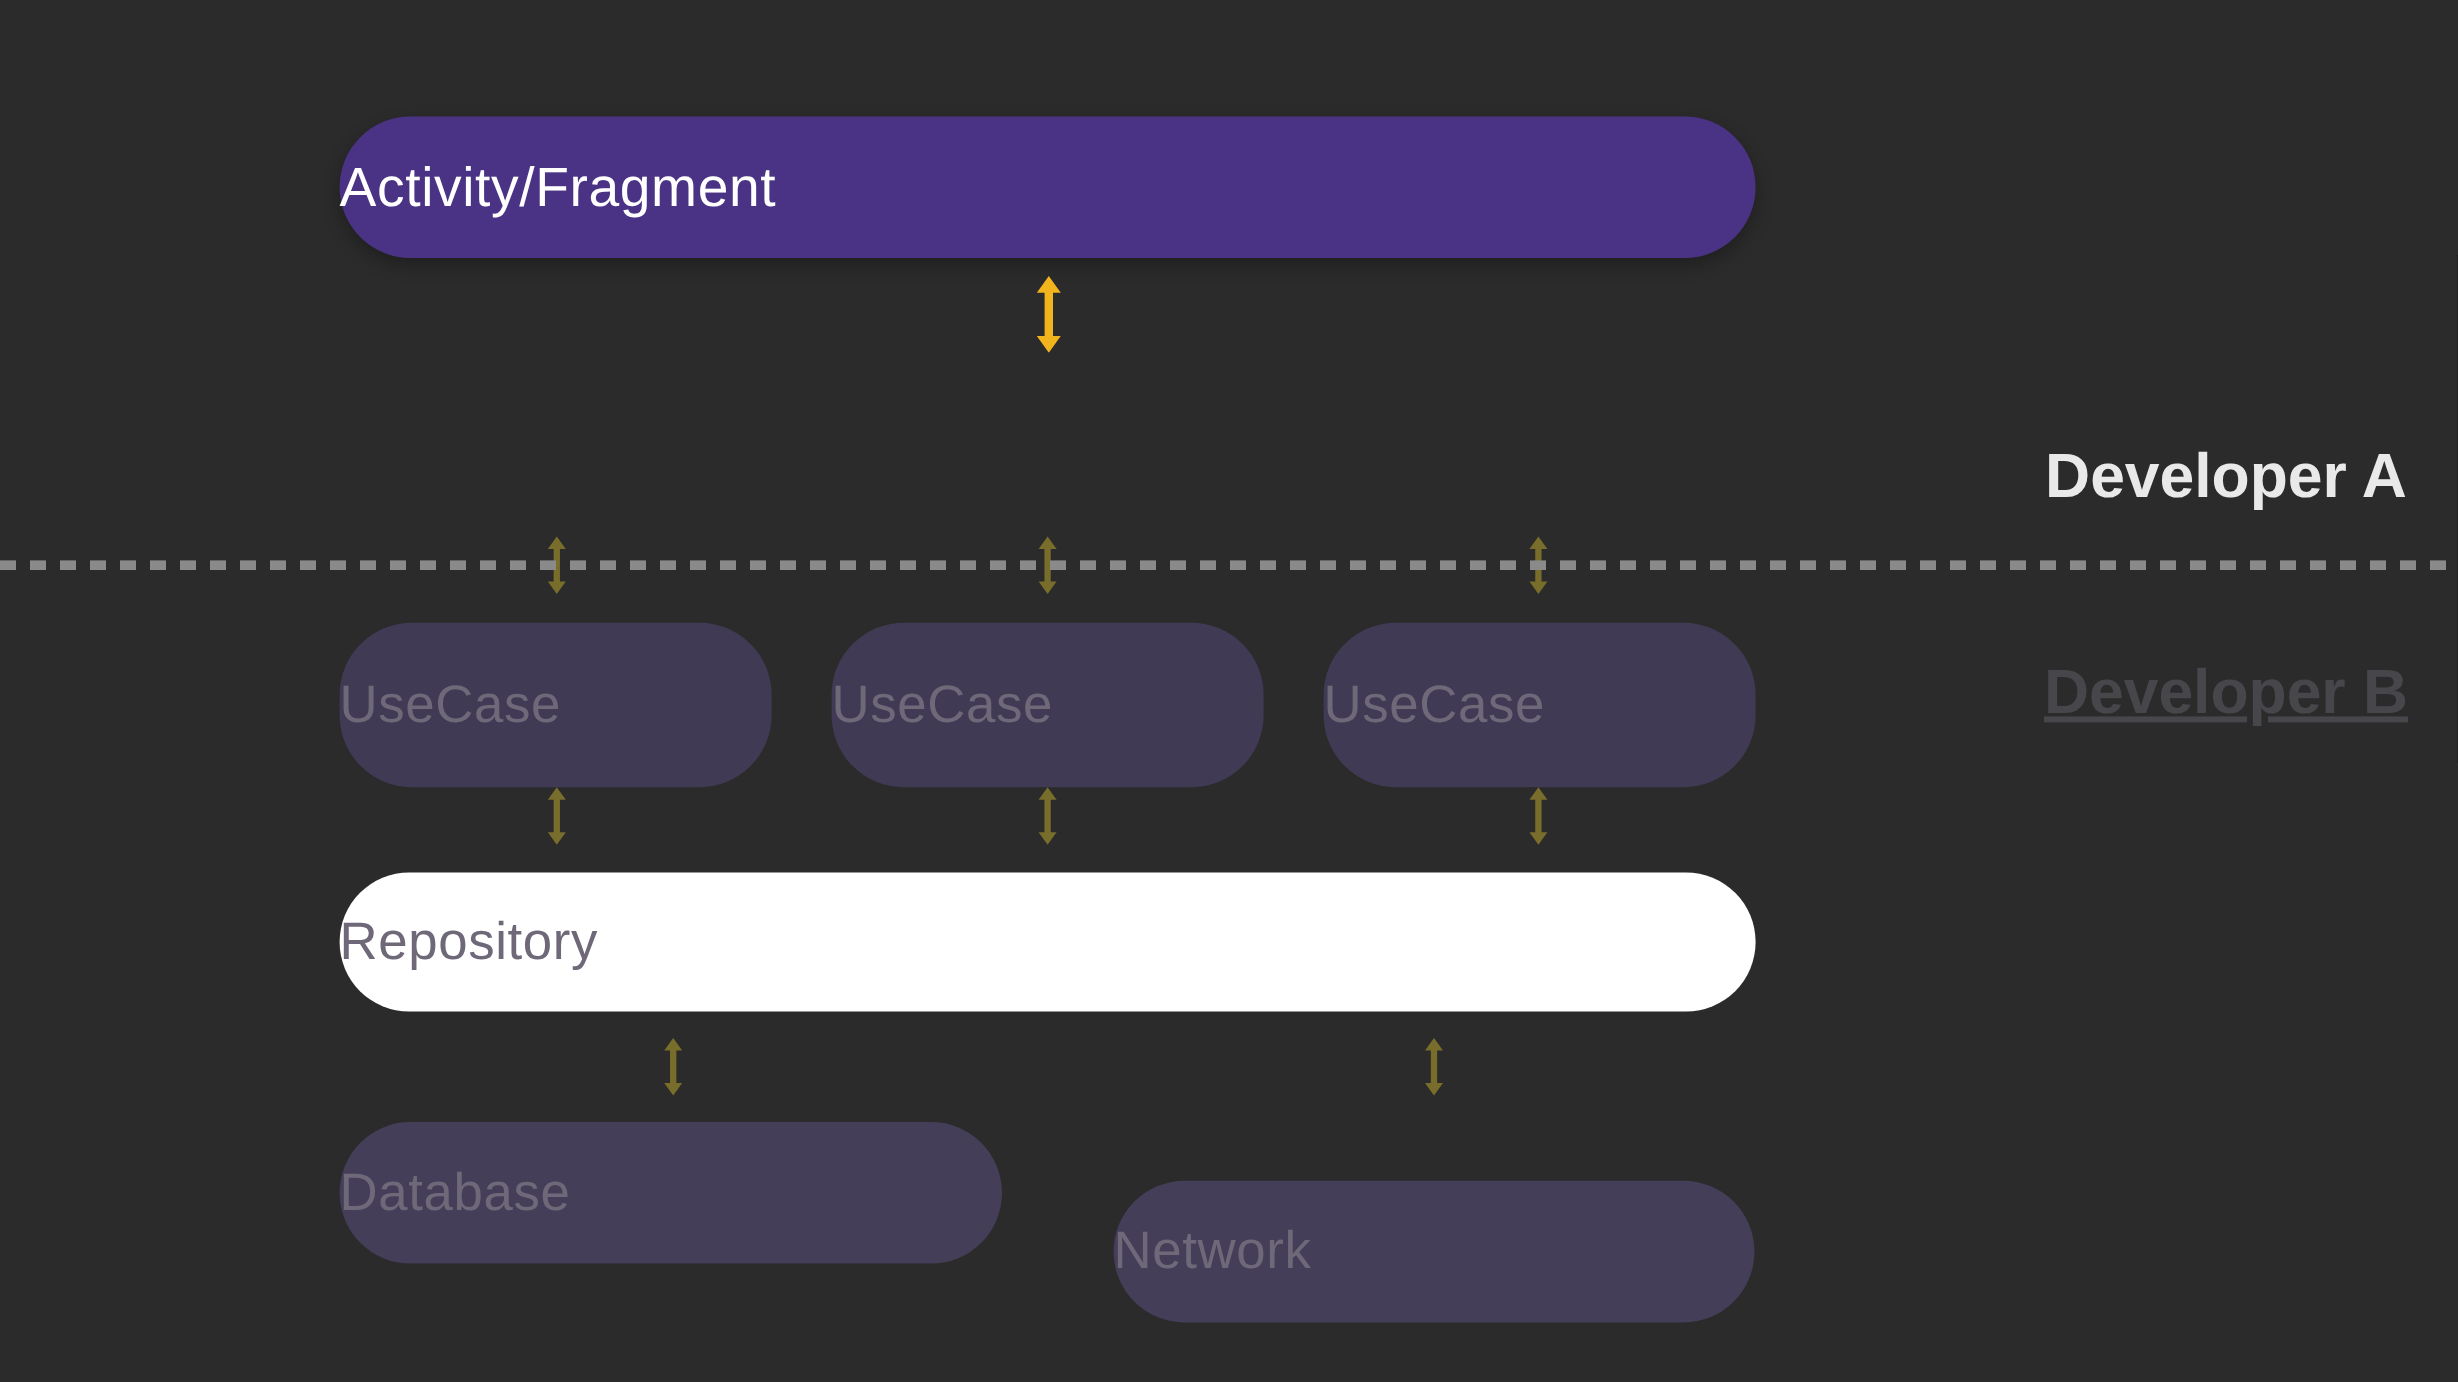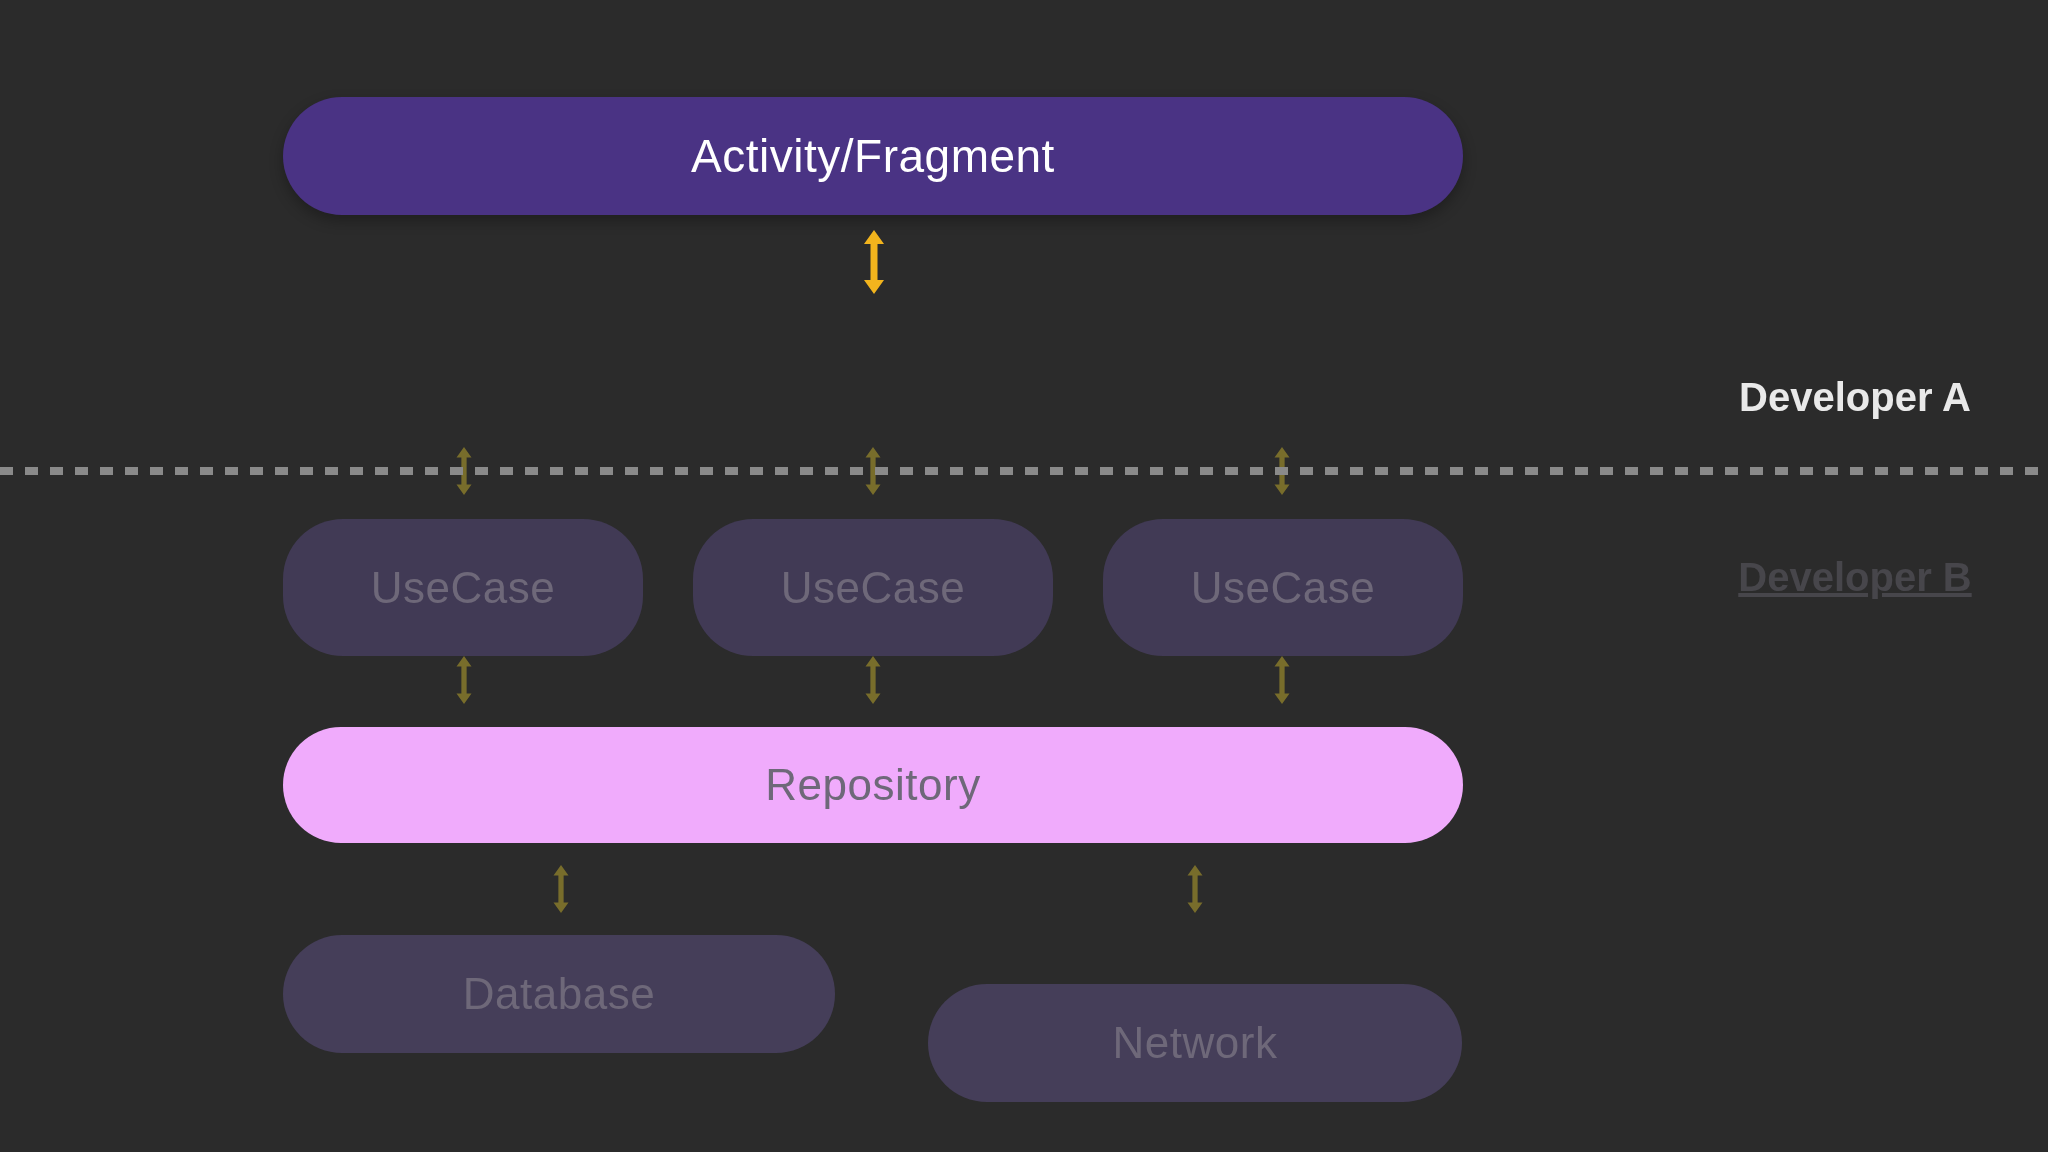--- a/index.html
+++ b/index.html
@@ -12,21 +12,20 @@
     width: 2048px;
     height: 1152px;
     background: #2b2b2b;
     overflow: hidden;
     font-family: "Liberation Sans", sans-serif;
   }
   .box {
     position: absolute;
     display: flex;
     align-items: center;
-    justify-content: center;
     white-space: nowrap;
   }
   .pill { border-radius: 60px; }
 
   
   .box-activity {
     left: 283px; top: 97px; width: 1180px; height: 118px;
     background: #4a3384;
     box-shadow: 0 6px 14px rgba(0,0,0,0.28);
   }
@@ -40,38 +39,38 @@
   
   .box-usecase {
     top: 519px; width: 360px; height: 137px;
     background: #413a55;
   }
   .uc-1 { left: 283px; }
   .uc-2 { left: 693px; }
   .uc-3 { left: 1103px; }
   .box-repository {
     left: 283px; top: 727px; width: 1180px; height: 116px;
-    background: #f0abfc;
+    background: #ffffff;
   }
   .box-database {
     left: 283px; top: 935px; width: 552px; height: 118px;
     background: #453e59;
   }
   .box-network {
     left: 928px; top: 984px; width: 534px; height: 118px;
     background: #453e59;
   }
   .dim-label { color: #6e6879; font-size: 44px; font-weight: 400; letter-spacing: 0.5px; }
 
   
   .annotation {
     position: absolute;
     left: 1690px; width: 330px;
     text-align: center;
-    font-size: 40px; font-weight: 700;
+    font-size: 52px; font-weight: 700;
     line-height: 48px;
     white-space: nowrap;
   }
   .annotation-a { top: 373px; color: #e9e9e9; }
   .annotation-b { top: 553px; color: #47464b; text-decoration: underline; }
 
   
   .divider {
     position: absolute;
     left: 0; top: 467px; width: 2048px; height: 8px;

